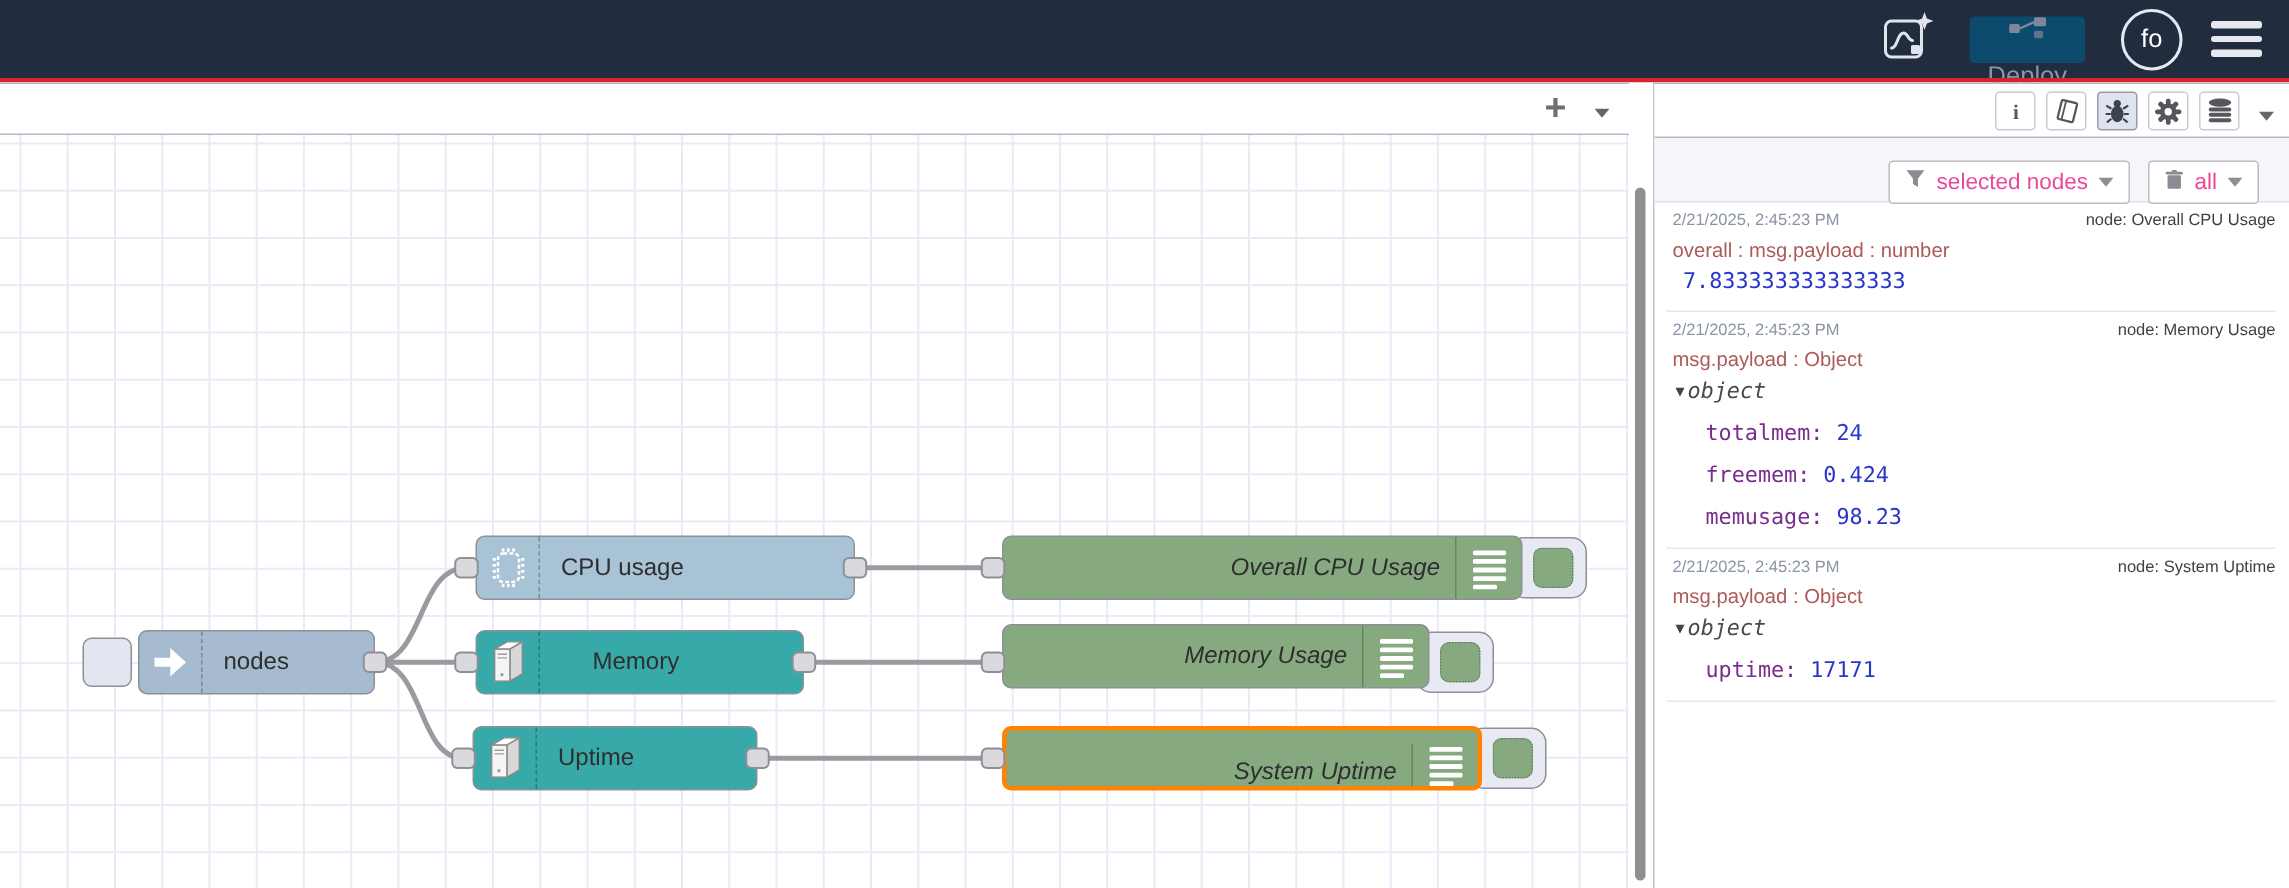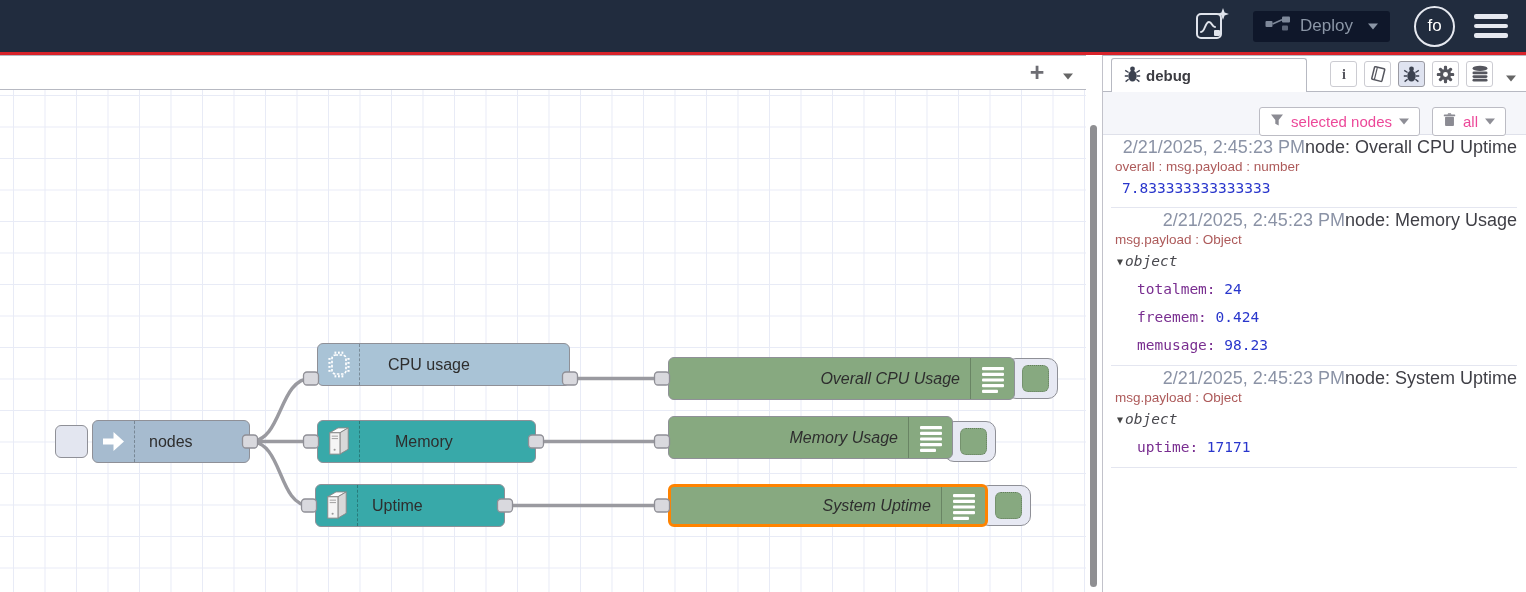--- a/index.html
+++ b/index.html
@@ -12,22 +12,22 @@
   
   #header {
     position:absolute; top:0; left:0; width:1526px; height:52px;
     background:var(--header-bg,#212c3e);
     display:flex; align-items:center; justify-content:flex-end;
   }
   #red-stripe { position:absolute; top:52px; left:0; width:1526px; height:3px; background:var(--accent-red,#d8232a); }
   .hdr-icon-btn { display:grid; place-items:center; cursor:pointer; }
   #journey-btn { margin-right:22px; width:40px; height:40px; }
   #deploy-btn {
-    height:31px; background:#0f172a; border-radius:3px; display:flex; align-items:center;
-    padding:0 12px; gap:9px; margin-right:24px; cursor:default;
+    height:31px; background:#0c4a6e; border-radius:3px; display:flex; align-items:center;
+    padding:0 12px; gap:9px; margin-right:24px; cursor:default;flex-direction:column;
   }
   #deploy-btn .deploy-label { color:#8b96a6; font-size:17px; }
   #deploy-btn .caret { color:#8b96a6; margin-left:6px; display:flex; }
   #avatar {
     width:41px; height:41px; border:2.5px solid #e6e9f0; border-radius:50%;
     color:#fff; font-size:17px; display:grid; place-items:center; margin-right:19px; cursor:pointer;
   }
   #menu-btn { width:34px; margin-right:18px; display:flex; flex-direction:column; gap:5px; cursor:pointer; }
   #menu-btn span { display:block; height:4.5px; border-radius:2px; background:#e6e9f0; }
 
@@ -48,21 +48,21 @@
     background-size:31.5px 31.5px; background-position:13px 5px;
   }
   #wires-svg, #ports-svg { position:absolute; top:0; left:0; }
   #wires-svg { z-index:1; }
   #ports-svg { z-index:4; pointer-events:none; }
 
   .node {
     position:absolute; height:43px; border:1px solid #8f9097; border-radius:6px;
     display:flex; align-items:stretch; z-index:3; font-size:16px; color:#2e2e2e; cursor:pointer;
   }
-  .node.selected { border:3px solid var(--node-selected,#ff8300); }
+  .node.selected { border:3px solid var(--node-selected,#ff8300);align-items:flex-end; }
   .node-icon-left { width:42px; flex:none; border-right:1px dashed rgba(0,0,0,.28); display:grid; place-items:center; }
   .node-icon-right { width:44px; flex:none; border-left:1px solid rgba(0,0,0,.22); display:grid; place-items:center; }
   .node-label { flex:1; display:flex; align-items:center; padding:0 10px 0 14px; white-space:nowrap; overflow:hidden; }
   .node.debug .node-label { justify-content:flex-end; font-style:italic; padding-right:10px; }
   .inject-btn {
     position:absolute; width:33px; height:33px; background:#e3e6f0; border:1.5px solid #8f9097;
     border-radius:6px; z-index:3; cursor:pointer;
   }
   .dbg-toggle {
     position:absolute; width:52px; height:41px; background:#e7e9f3; border:1.5px solid #8f9097;
@@ -103,21 +103,21 @@
     display:flex; align-items:center; justify-content:flex-end; gap:12px; padding-right:20px;
   }
   .sb-tool-btn {
     height:29px; background:#fff; border:1px solid #bcbcc4; border-radius:3px;
     display:flex; align-items:center; gap:7px; padding:0 10px; color:#ec4899; font-size:15px; cursor:pointer;margin-top:16px;
   }
   .sb-tool-btn .caret { display:flex; color:#8e8e96; }
 
   #debug-messages { margin:0 9px 0 8px; }
   .msg { padding:3px 0 6px 4px; border-bottom:1px solid #e4e6f0; cursor:pointer; }
-  .msg-meta { display:flex; justify-content:flex-end; font-size:18px; line-height:19px; color:var(--timestamp,#8b93a6); }
+  .msg-meta { display:flex; justify-content:space-between; font-size:11px; line-height:19px; color:var(--timestamp,#8b93a6); }
   .msg-meta .mnode { color:#3f3f46; }
   .msg-path { font-size:13.5px; line-height:19px; color:var(--debug-path,#ad5a5a); }
   .msg-value { font-family:"DejaVu Sans Mono", monospace; font-size:14.5px; line-height:25px;
     color:var(--debug-value,#2936cc); padding-left:7px; }
   .obj-row { font-family:"DejaVu Sans Mono", monospace; font-size:14.5px; line-height:24px; color:#49494f; padding-left:2px; }
   .obj-row .tw { display:inline-block; font-size:10px; color:#444; transform:translateY(-1px); margin-right:2px; font-style:normal; }
   .obj-row .oname { font-style:italic; }
   .kv-row { font-family:"DejaVu Sans Mono", monospace; font-size:14.5px; line-height:28px; padding-left:22px; }
   .kv-row .k { color:var(--debug-key,#792e90); }
   .kv-row .v { color:var(--debug-value,#2936cc); }
@@ -178,21 +178,21 @@
   <div id="nodes-layer">
       <div class="node inject" style="left: 92px; top: 330px; width: 158px; background: rgb(166, 187, 207);">
         <span class="node-icon-left">
           <svg width="27" height="25" viewBox="0 0 27 25">
             <path d="M3 9.5 h10.5 V3 L24 12.5 L13.5 22 v-6.5 H3 Z" fill="#fff"></path>
           </svg>
         </span>
         <span class="node-label">nodes</span>
       </div>
       <div class="inject-btn" style="left: 55px; top: 335px;"></div>
-      <div class="node system" style="left: 317px; top: 253px; width: 253px; background: rgb(169, 195, 214); gap: 14px;">
+      <div class="node system" style="left: 317px; top: 267px; width: 253px; background: rgb(169, 195, 214);">
         <span class="node-icon-left">
           <svg width="27" height="29" viewBox="0 0 27 29">
             <rect x="7" y="5" width="14" height="19" rx="3.5" fill="none" stroke="#fff" stroke-width="1.7" stroke-dasharray="2.6 1.5"></rect>
             <g fill="#fff">
               <rect x="3.4" y="8" width="2.2" height="1.8"></rect>
               <rect x="3.4" y="12" width="2.2" height="1.8"></rect>
               <rect x="3.4" y="16" width="2.2" height="1.8"></rect>
               <rect x="3.4" y="20" width="2.2" height="1.8"></rect>
               <rect x="22.4" y="8" width="2.2" height="1.8"></rect>
               <rect x="22.4" y="12" width="2.2" height="1.8"></rect>
@@ -298,30 +298,20 @@
       <rect x="654.5" y="409" width="15" height="13" rx="3.5" fill="#d9d9de" stroke="#8f8f96" stroke-width="1.3"></rect>
     </svg>
 </div>
 
 <div id="vscroll">
   <div class="thumb"></div>
 </div>
 
 <div id="sidebar">
   <div id="sb-tabrow">
-    <div id="debug-tab">
-      <span><svg width="17" height="18" viewBox="0 0 17 18">
-            <ellipse cx="8.5" cy="11" rx="4.2" ry="5.5" fill="#3c4250"></ellipse>
-            <circle cx="8.5" cy="4" r="2.4" fill="#3c4250"></circle>
-            <g stroke="#3c4250" stroke-width="1.4" fill="none">
-              <path d="M4.6 7.5 L1.2 5.4 M4.2 11 H0.8 M4.6 14.2 L1.6 16.6 M12.4 7.5 L15.8 5.4 M12.8 11 H16.2 M12.4 14.2 L15.4 16.6"></path>
-            </g>
-          </svg></span>
-      <span>debug</span>
-    </div>
     <div id="sb-btns">
         <div class="sb-icon-btn">
           <svg width="16" height="16" viewBox="0 0 16 16">
             <text x="8" y="13" font-family="Liberation Serif, serif" font-size="14" font-weight="bold" fill="#55565e" text-anchor="middle">i</text>
           </svg>
         </div>
         <div class="sb-icon-btn">
           <svg width="18" height="17" viewBox="0 0 18 17">
             <g transform="rotate(14 9 8)">
               <rect x="4" y="1.5" width="10.5" height="13" rx="1" fill="none" stroke="#55565e" stroke-width="1.5"></rect>
@@ -388,21 +378,21 @@
           <svg width="10" height="7" viewBox="0 0 10 7">
             <path d="M0 0.5 h10 L5 6.5 Z" fill="currentColor"></path>
           </svg>
         </span>
     </div>
   </div>
   <div id="debug-messages">
       <div class="msg">
         <div class="msg-meta">
           <span>2/21/2025, 2:45:23 PM</span>
-          <span class="mnode">node: Overall CPU Uptime</span>
+          <span class="mnode">node: Overall CPU Usage</span>
         </div>
         <div class="msg-path">overall : msg.payload : number</div>
         <div class="msg-value">7.833333333333333</div>
       </div>
       <div class="msg">
         <div class="msg-meta">
           <span>2/21/2025, 2:45:23 PM</span>
           <span class="mnode">node: Memory Usage</span>
         </div>
         <div class="msg-path">msg.payload : Object</div>

